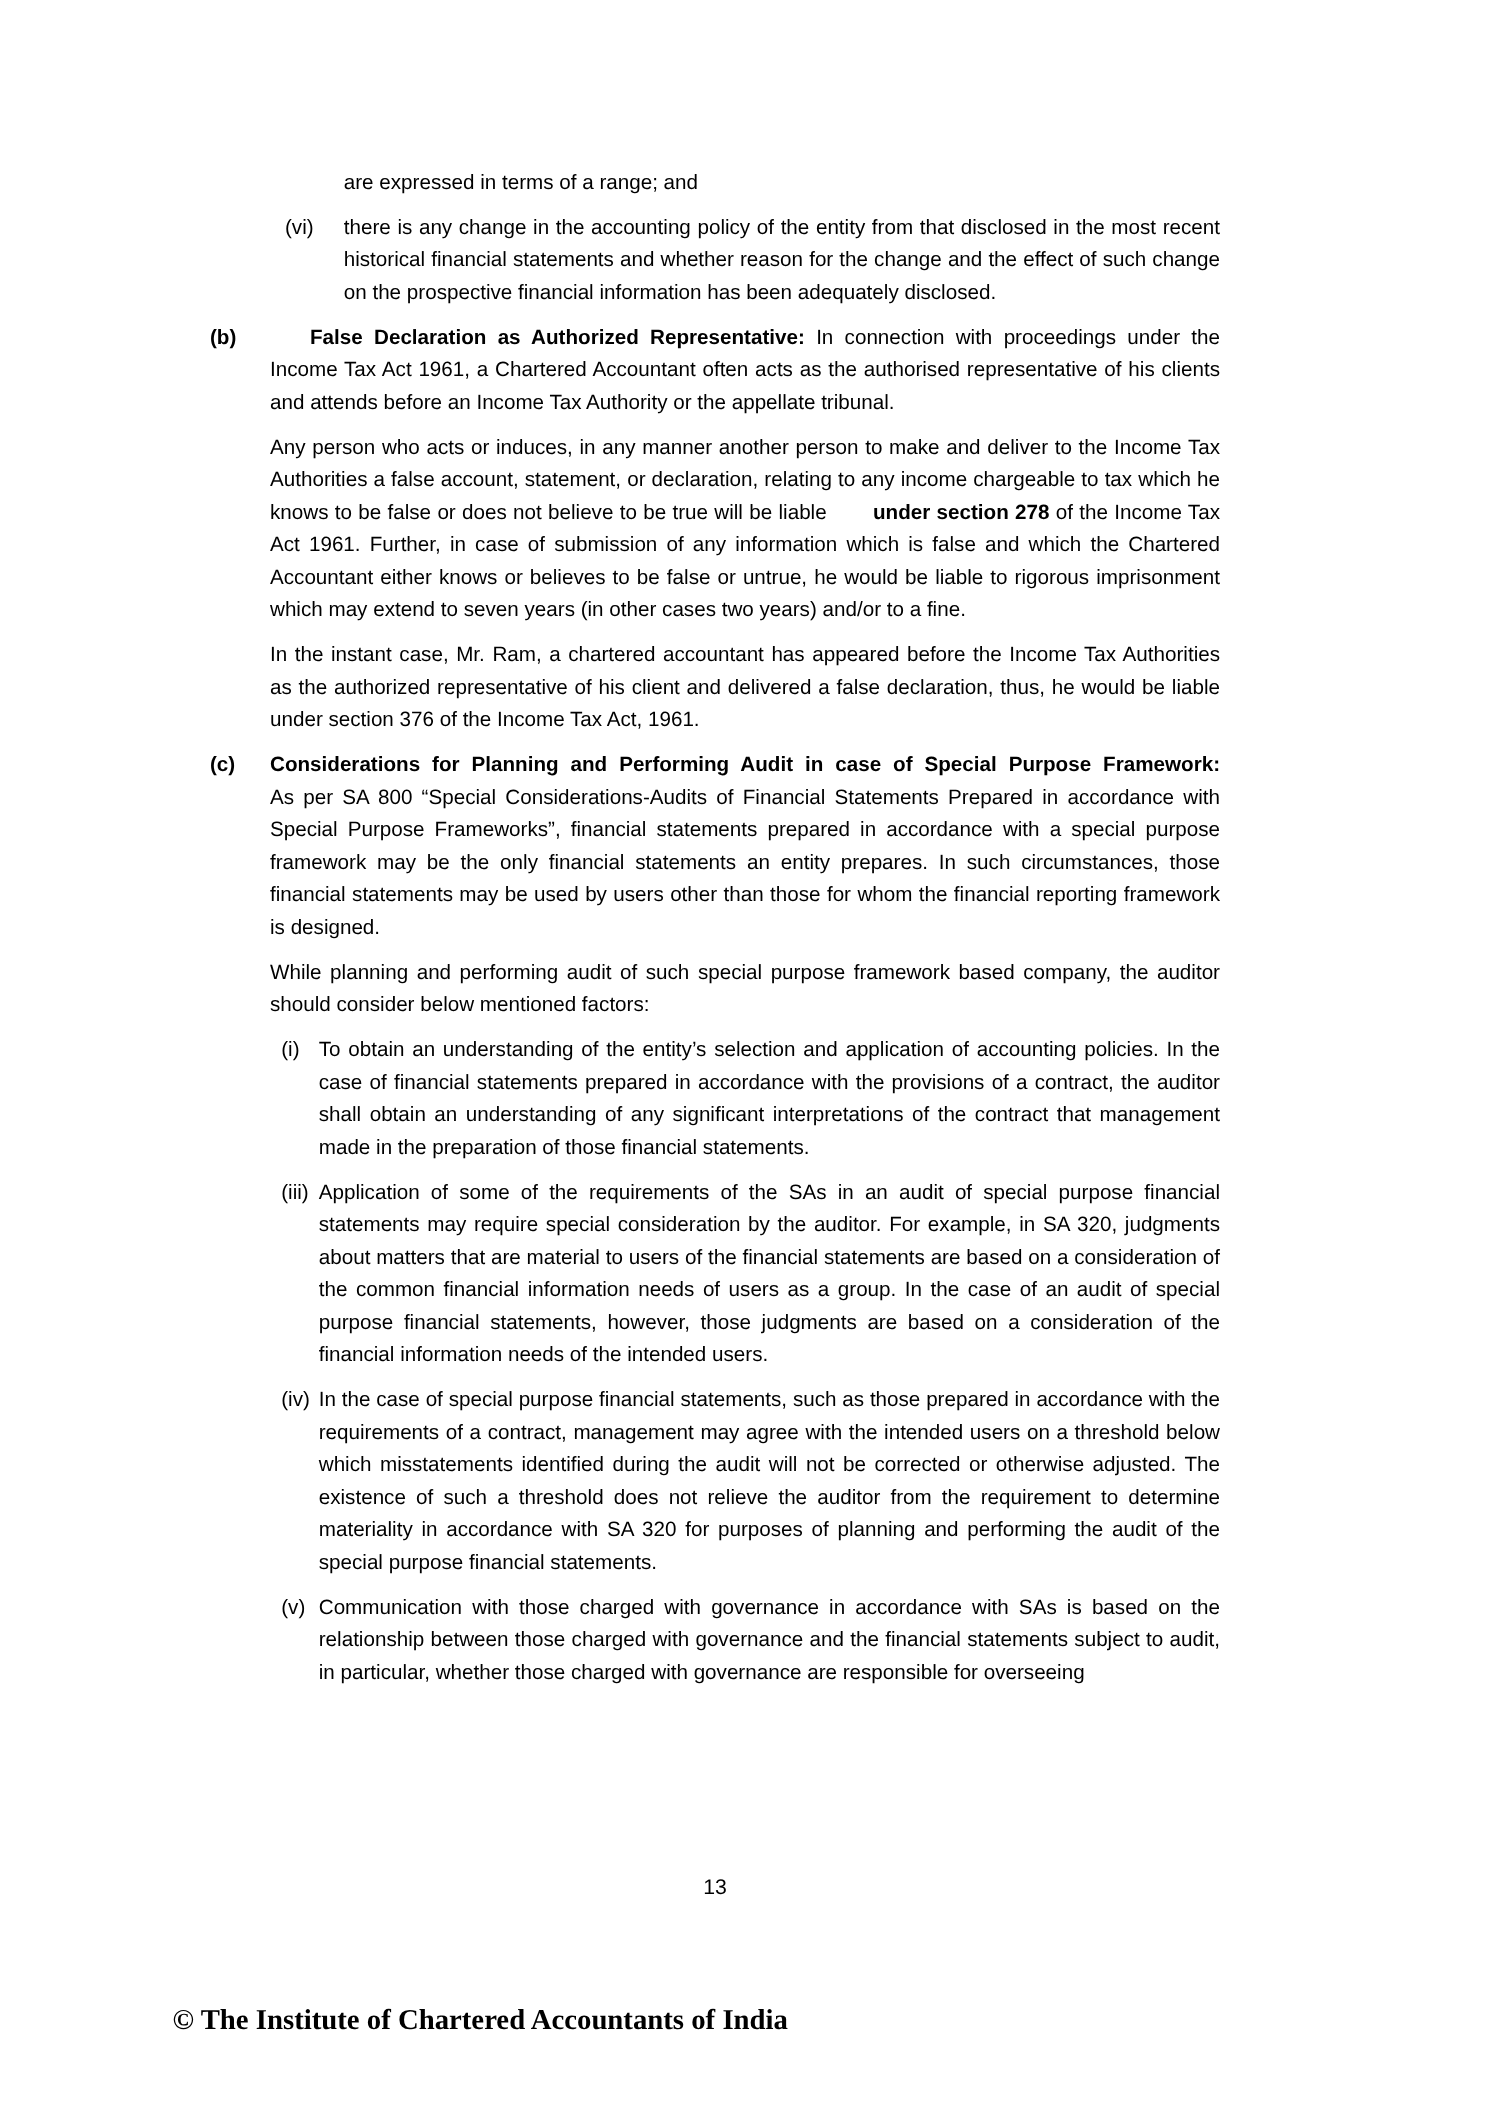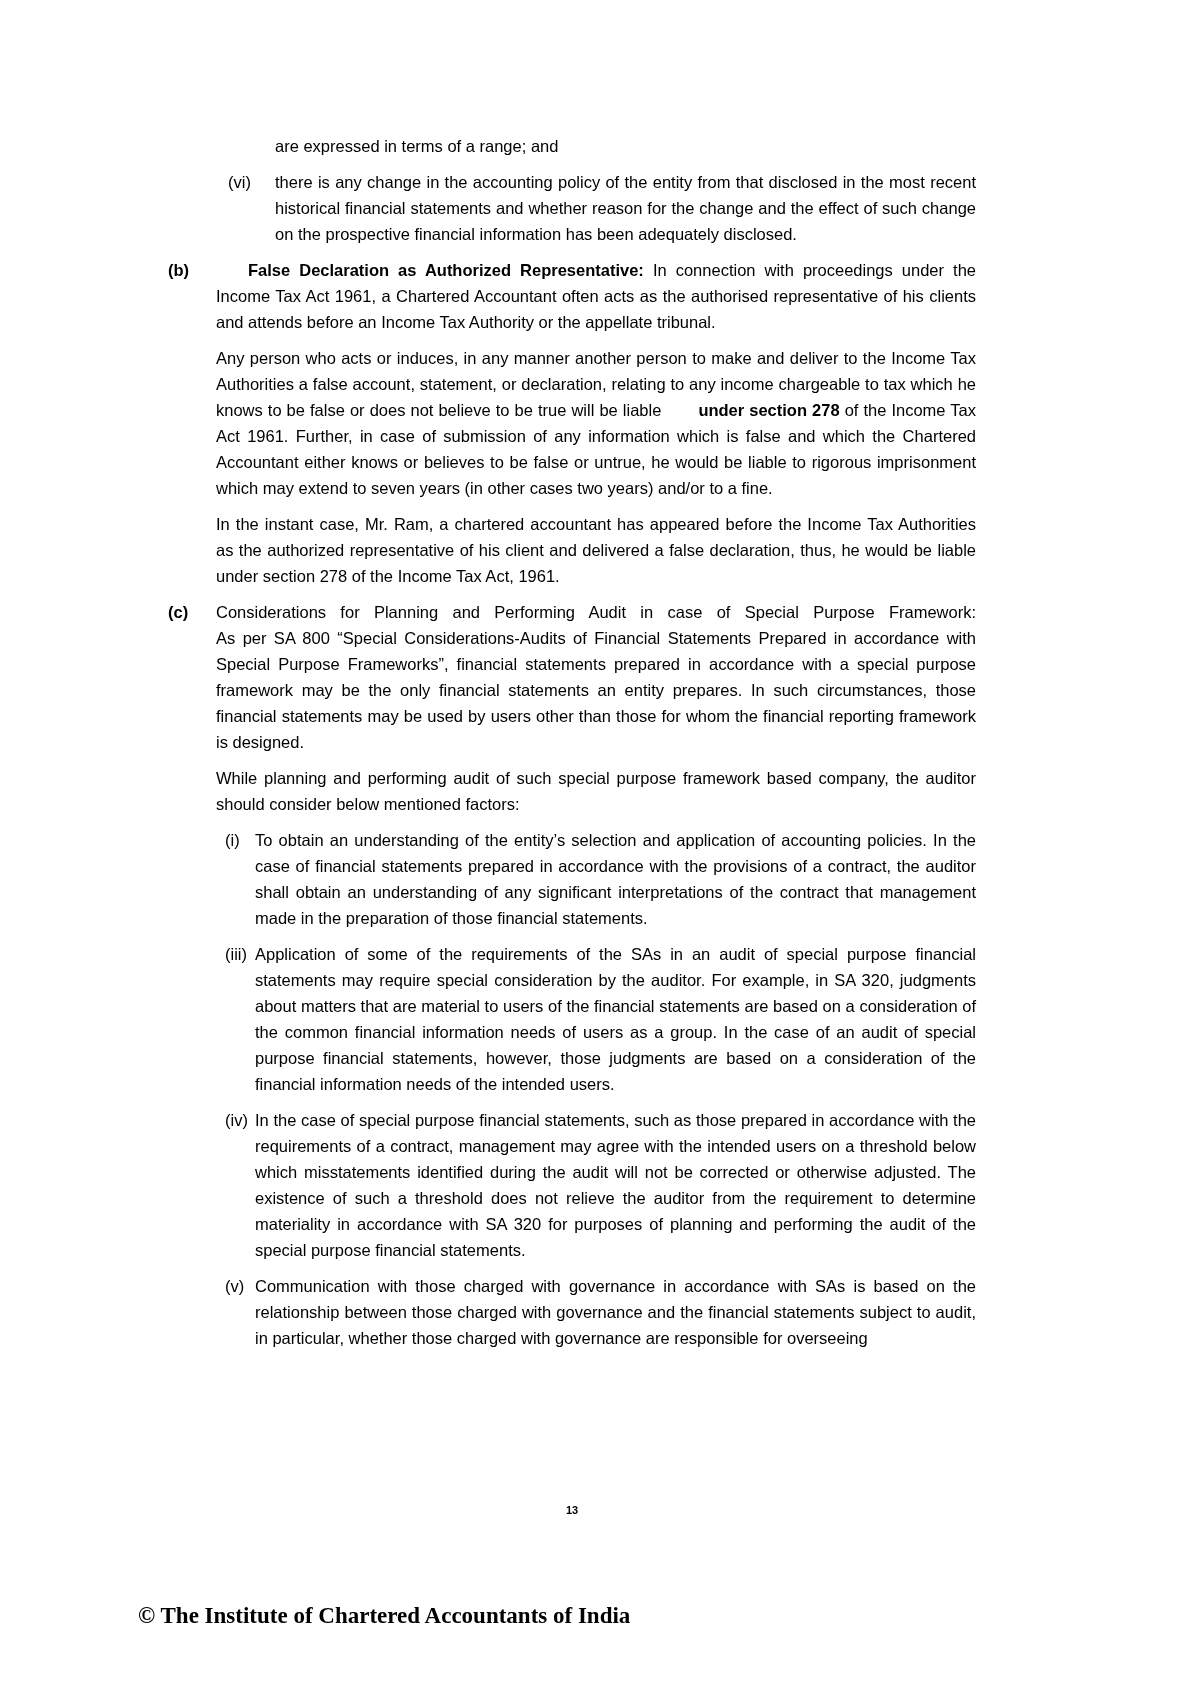--- a/index.html
+++ b/index.html
@@ -24,29 +24,28 @@
   .p { text-align: justify; margin-bottom: 10px; }
   .intro-cont { padding-left: 107px; text-align: left; }
   .item-deep { position: relative; padding-left: 107px; }
   .item-deep > .lbl { position: absolute; left: 60px; top: 0; }
   .section { position: relative; }
   .section > .lbl { position: absolute; left: 0; top: 0; font-weight: bold; }
   .sp { padding-left: 48px; }
   .subitem { position: relative; padding-left: 87px; text-align: justify; margin-bottom: 10px; }
   .subitem > .lbl { position: absolute; left: 57px; top: 0; }
   .b { font-weight: bold; margin-left: 32px; }
-  .head-line { display: block; font-weight: normal; text-align: justify; text-align-last: justify; }
+  .head-line { display: block; font-weight: bold; text-align: justify; text-align-last: justify; }
   .page-number {
     position: absolute;
     left: 168px;
     top: 1497px;
     width: 808px;
     text-align: center;
-    font-size: 11px;
-    font-weight: bold;
+    font-size: 17px;
   }
   .footer {
     position: absolute;
     left: 138px;
     top: 1603px;
     font-family: "Liberation Serif", "DejaVu Serif", serif;
     font-weight: bold;
     font-size: 23px;
     line-height: 26px;
   }
@@ -69,21 +68,21 @@
       <span class="lbl">(b)</span>
       <p class="p sp">
         <span class="b">False Declaration as Authorized Representative:</span>
         <span>In connection with proceedings under the Income Tax Act 1961, a Chartered Accountant often acts as the authorised representative of his clients and attends before an Income Tax Authority or the appellate tribunal.</span>
       </p>
       <p class="p sp">
         <span>Any person who acts or induces, in any manner another person to make and deliver to the Income Tax Authorities a false account, statement, or declaration, relating to any income chargeable to tax which he knows to be false or does not believe to be true will be liable</span>
         <span class="b">under section 278</span>
         <span>of the Income Tax Act 1961. Further, in case of submission of any information which is false and which the Chartered Accountant either knows or believes to be false or untrue, he would be liable to rigorous imprisonment which may extend to seven years (in other cases two years) and/or to a fine.</span>
       </p>
-      <p class="p sp">In the instant case, Mr. Ram, a chartered accountant has appeared before the Income Tax Authorities as the authorized representative of his client and delivered a false declaration, thus, he would be liable under section 278 of the Income Tax Act, 1961.</p>
+      <p class="p sp">In the instant case, Mr. Ram, a chartered accountant has appeared before the Income Tax Authorities as the authorized representative of his client and delivered a false declaration, thus, he would be liable under section 376 of the Income Tax Act, 1961.</p>
     </div>
 
     <div class="section">
       <span class="lbl">(c)</span>
       <p class="p sp">
         <span class="head-line">Considerations for Planning and Performing Audit in case of Special Purpose Framework:</span>
         <span>As per SA 800 “Special Considerations-Audits of Financial Statements Prepared in accordance with Special Purpose Frameworks”, financial statements prepared in accordance with a special purpose framework may be the only financial statements an entity prepares. In such circumstances, those financial statements may be used by users other than those for whom the financial reporting framework is designed.</span>
       </p>
       <p class="p sp">While planning and performing audit of such special purpose framework based company, the auditor should consider below mentioned factors:</p>
 

